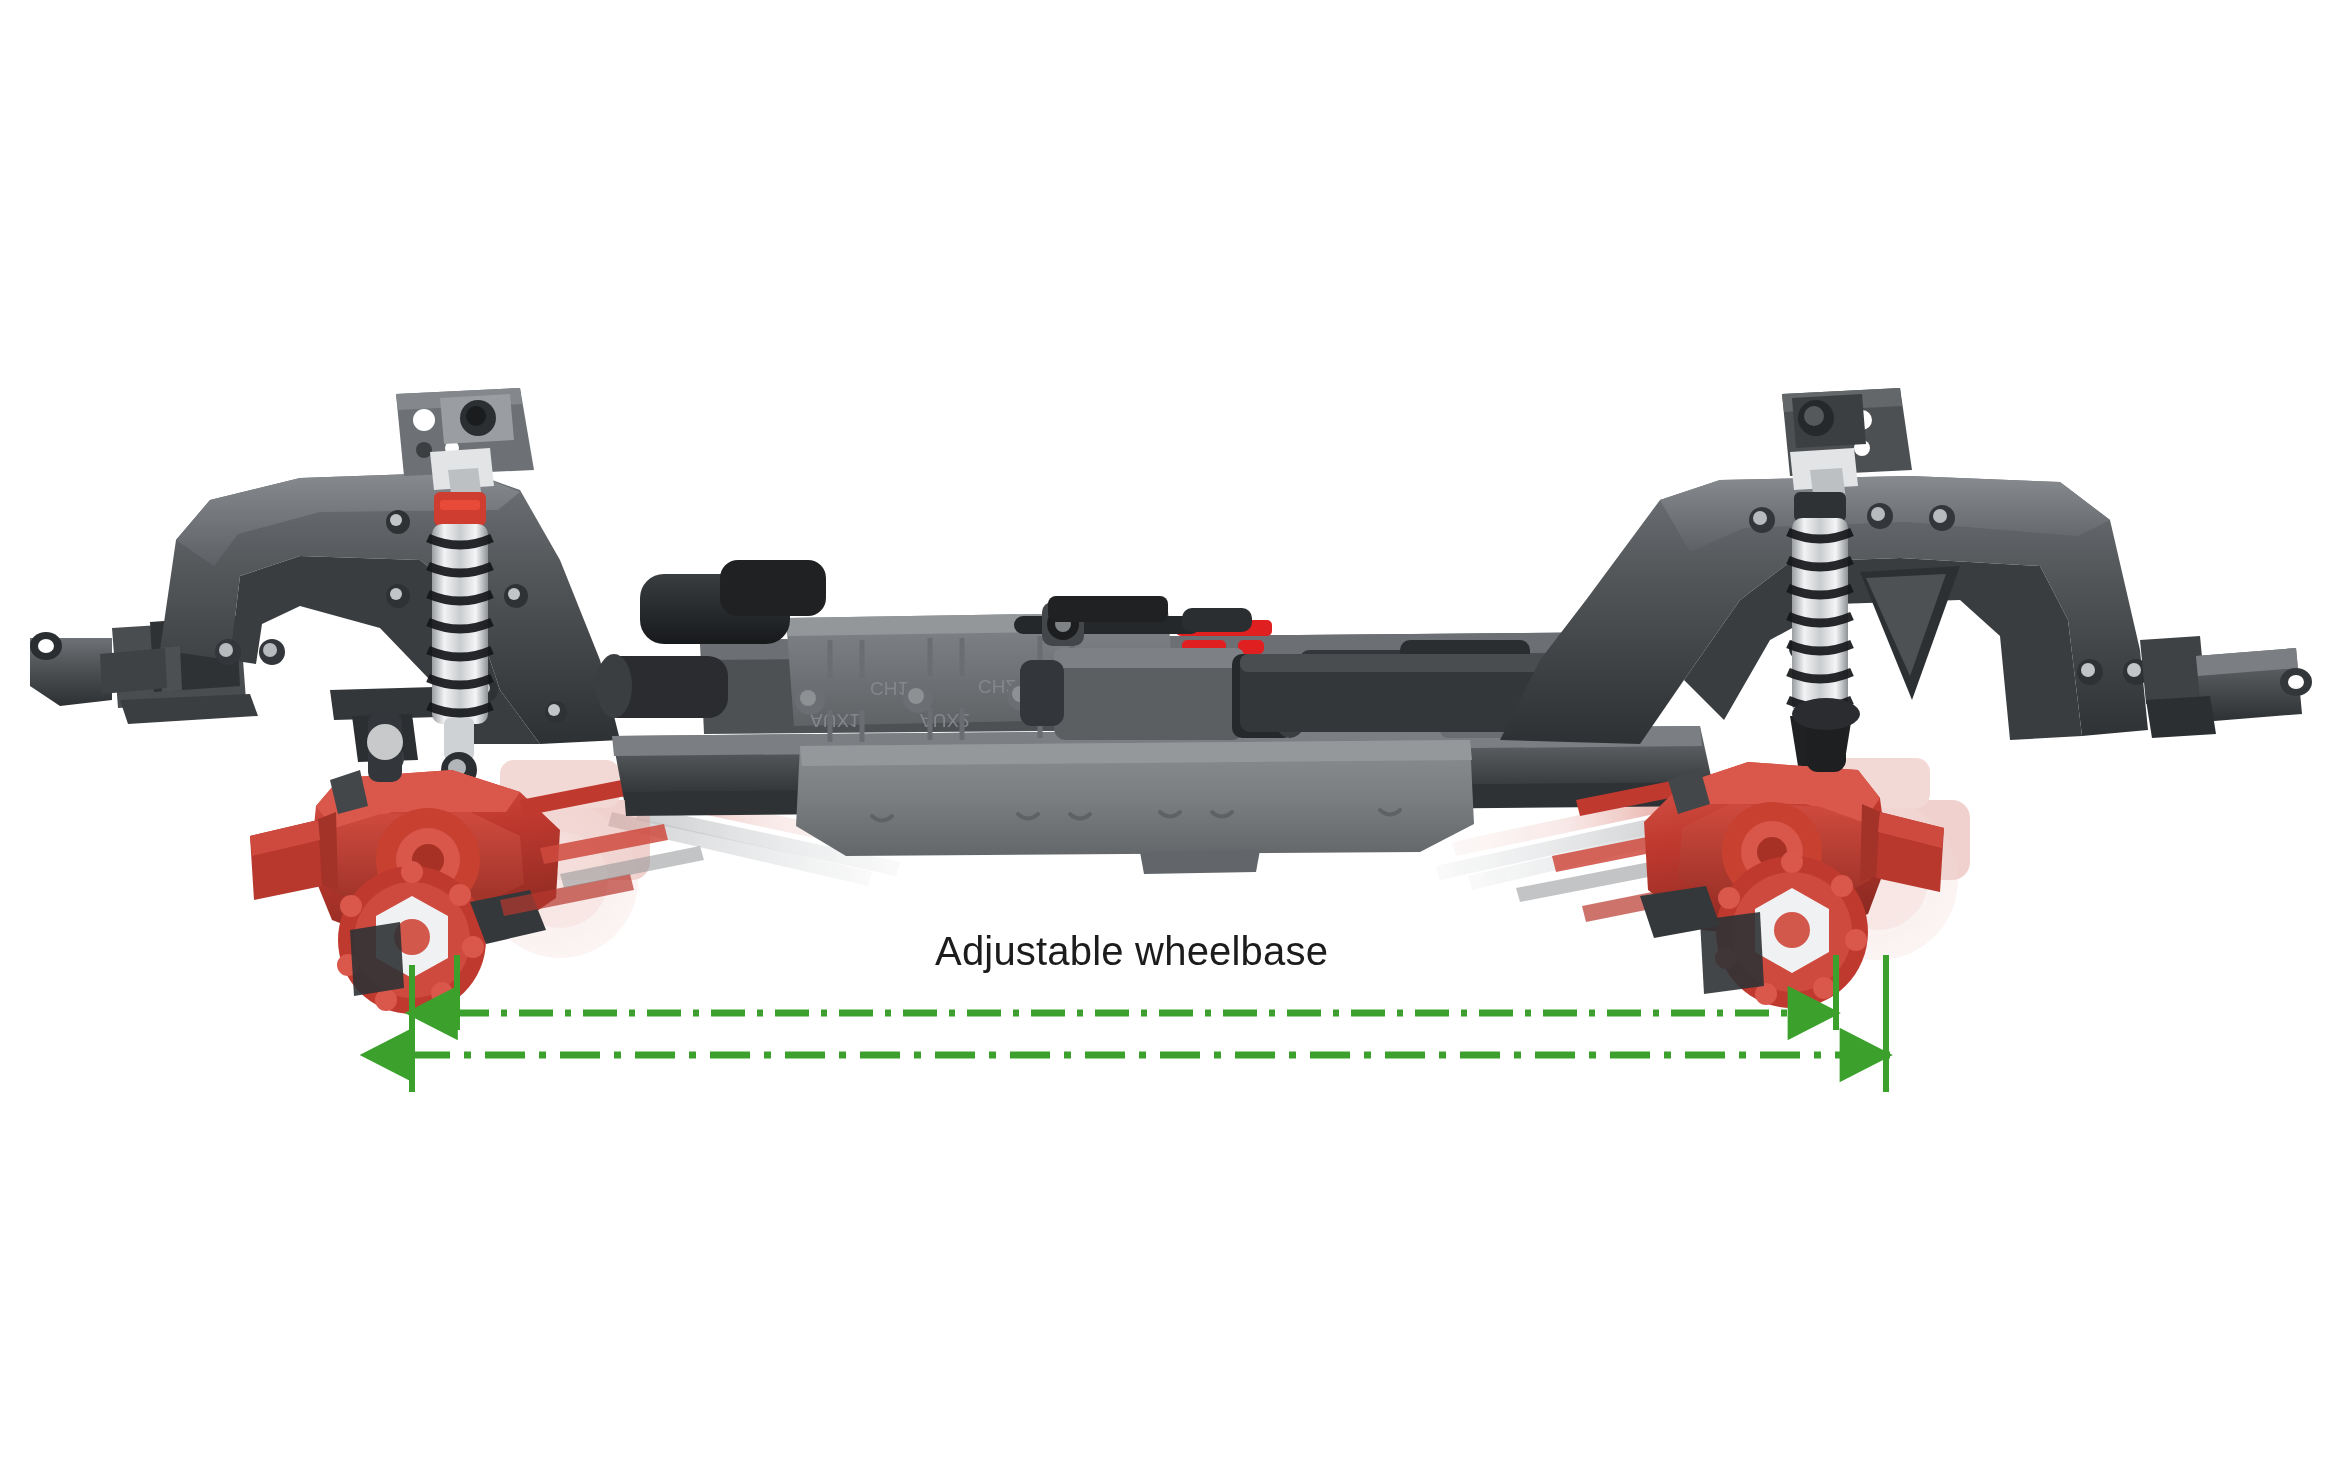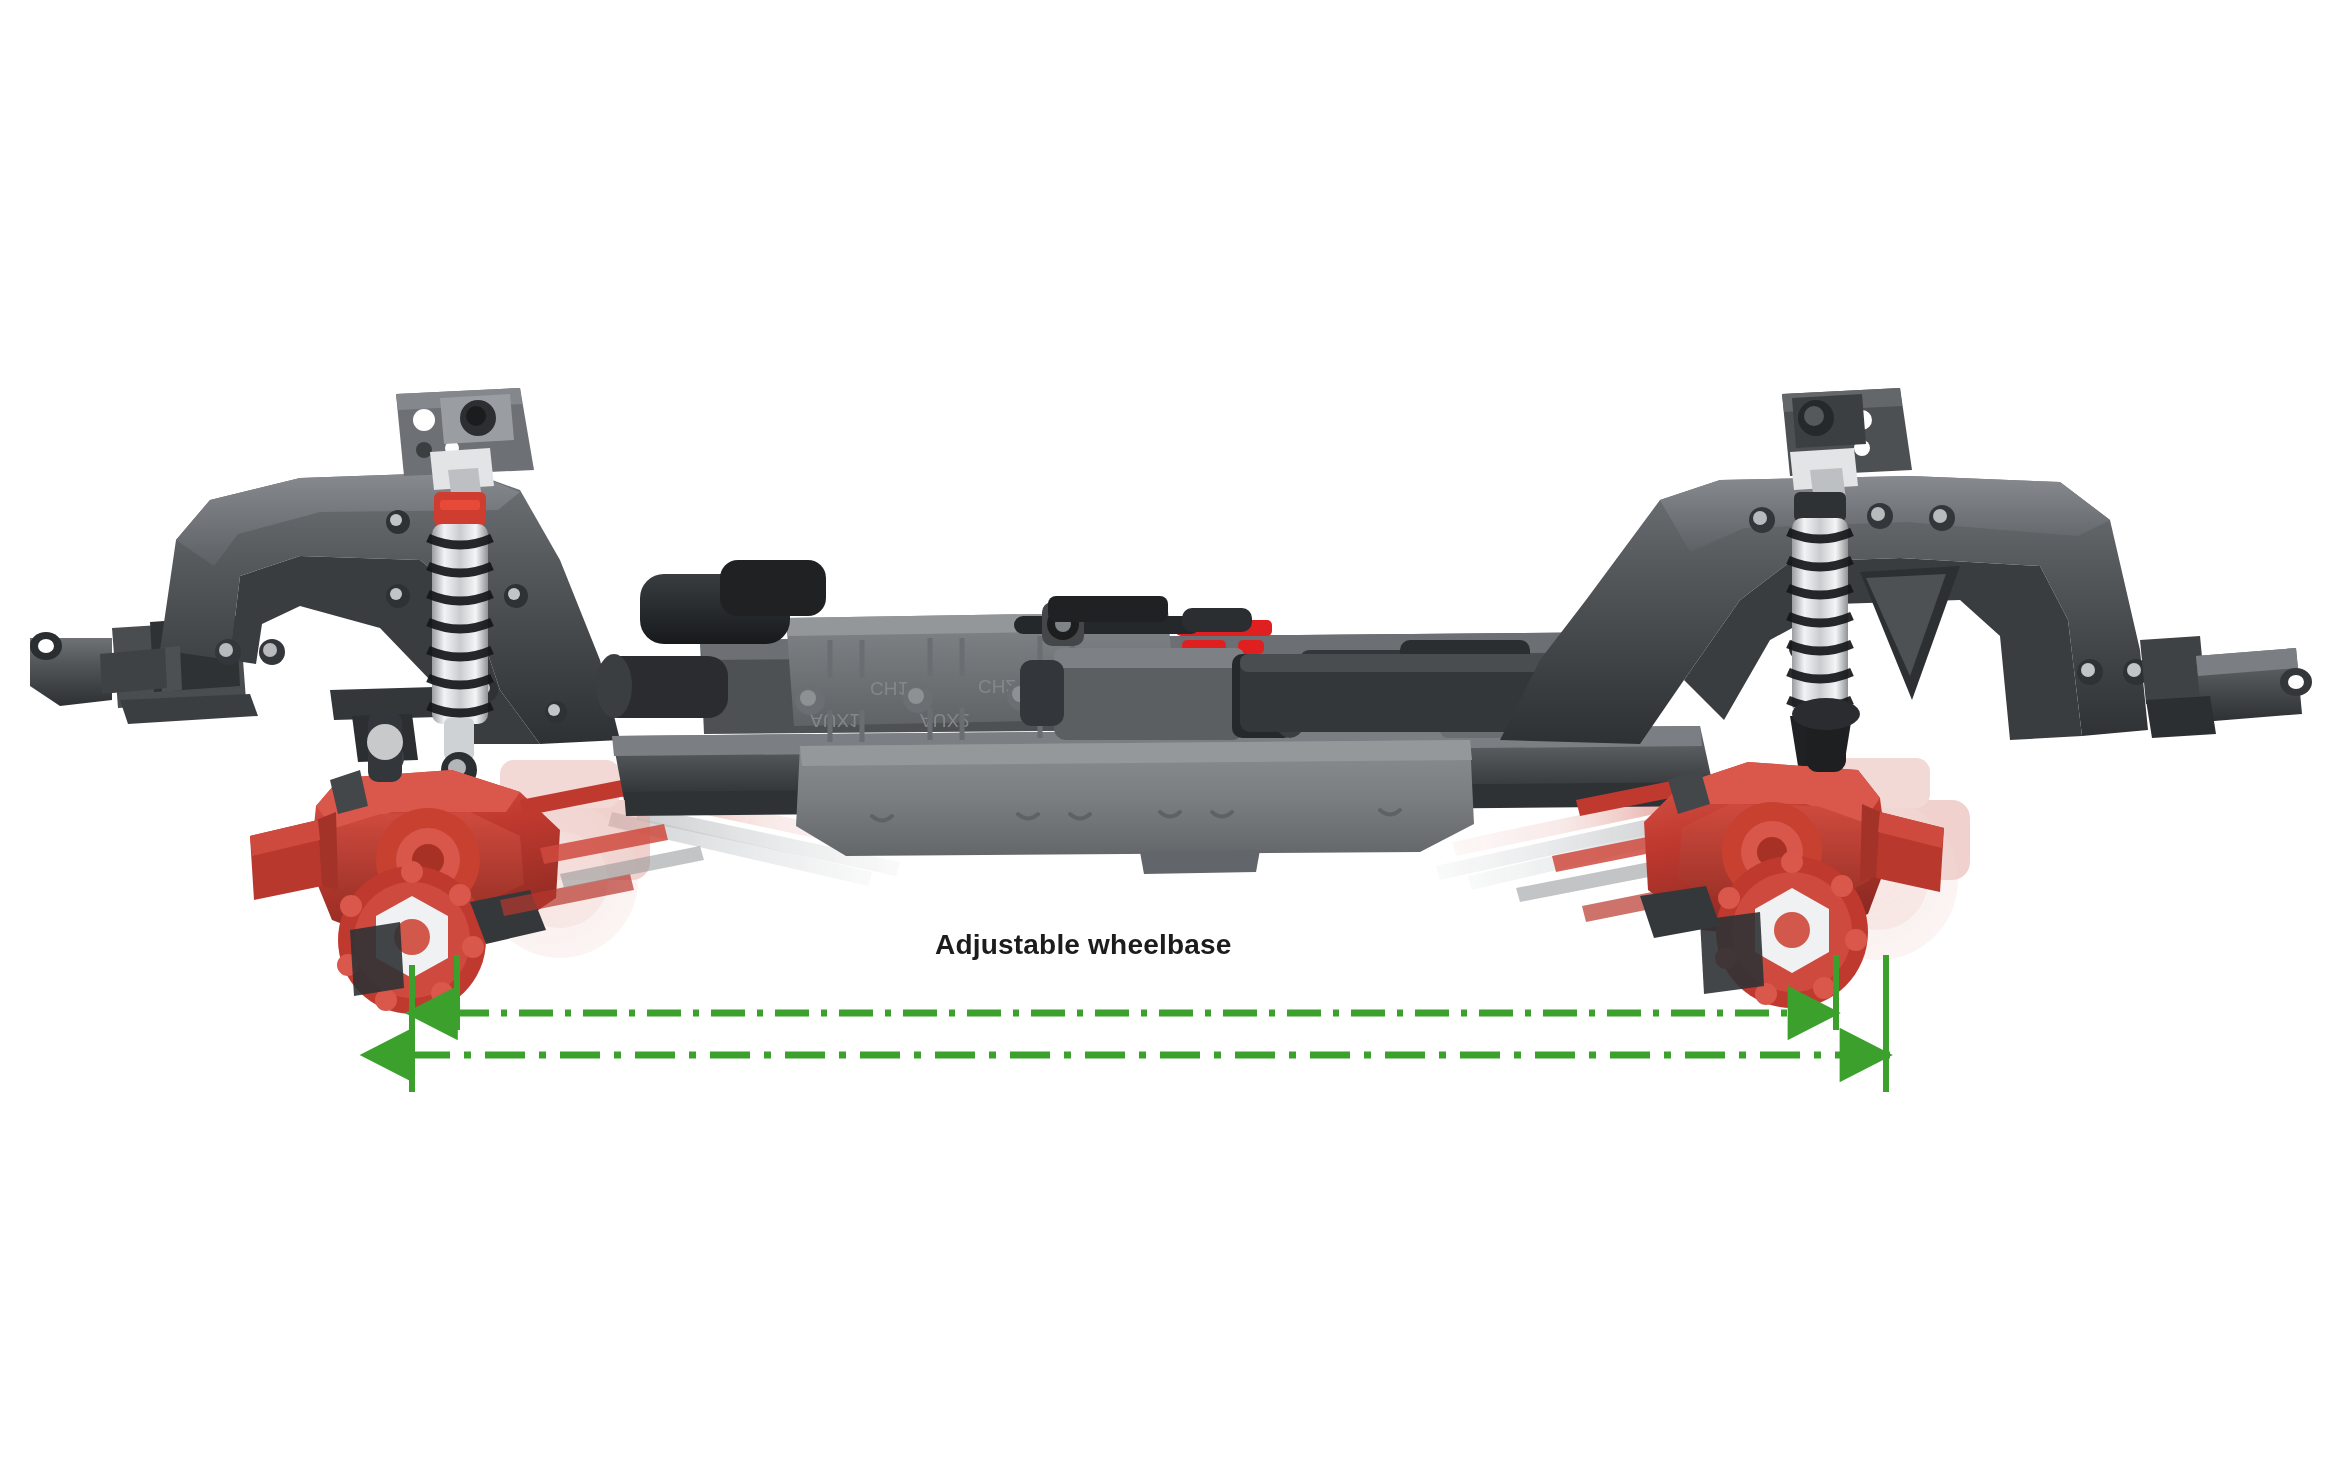--- a/index.html
+++ b/index.html
@@ -3,22 +3,22 @@
 <meta charset="utf-8">
 <title>Adjustable Wheelbase Chassis</title>
 <style>
   html,body{margin:0;padding:0;background:#ffffff;}
   body{width:2333px;height:1472px;overflow:hidden;font-family:"Liberation Sans",sans-serif;}
   #stage{position:relative;width:2333px;height:1472px;background:#fff;}
   #scene{position:absolute;inset:0;}
   .lbl{
     position:absolute;
     font-family:"Liberation Sans",sans-serif;
-    font-size:28px;
-    font-weight:700;
+    font-size:40px;
+    font-weight:400;
     color:#1c1c1c;
     letter-spacing:0.2px;
     white-space:nowrap;
   }
   svg{display:block;}
 </style>
 </head>
 <body>
 
 <div id="stage">

